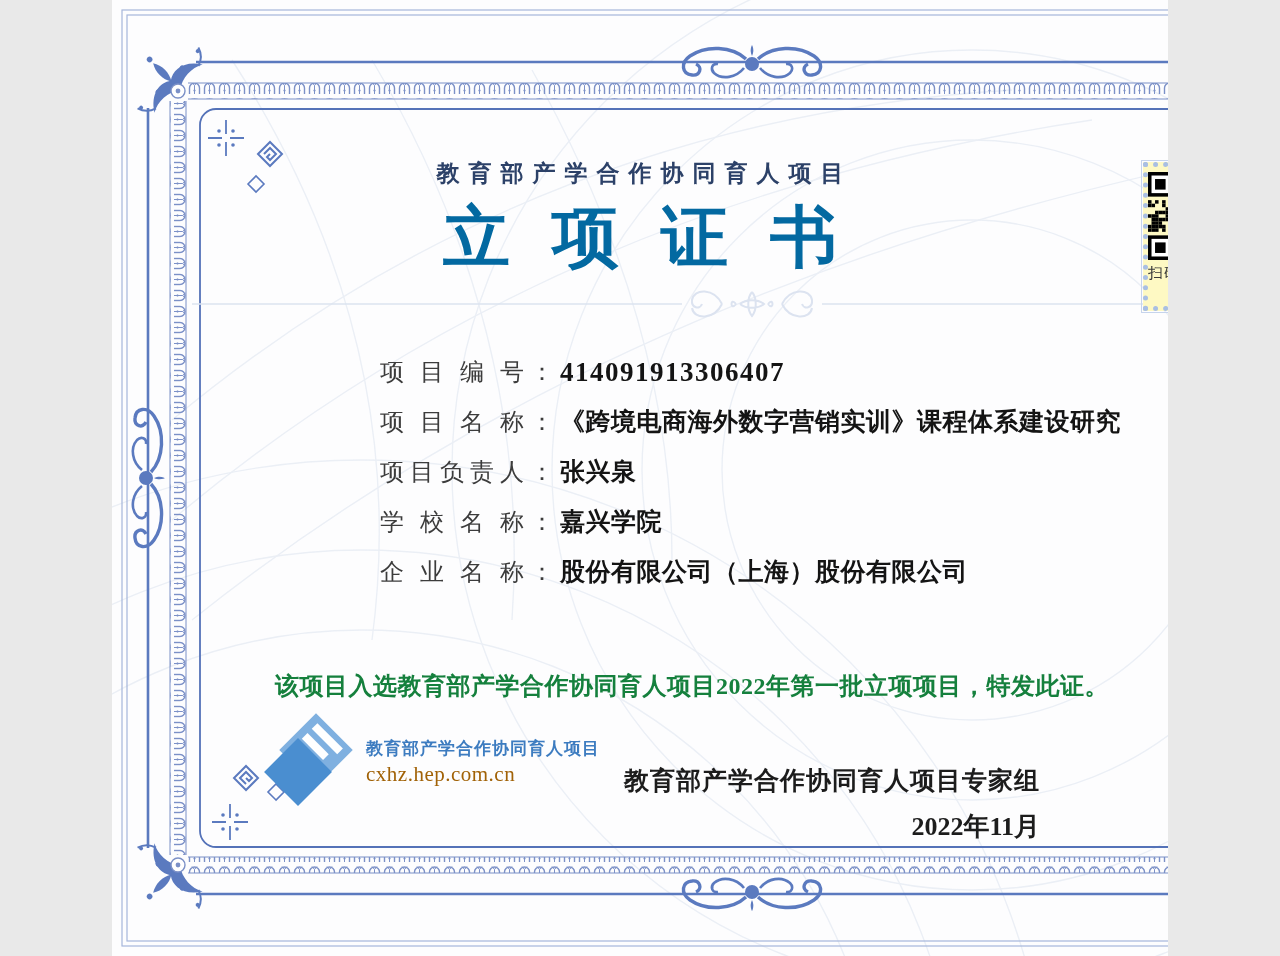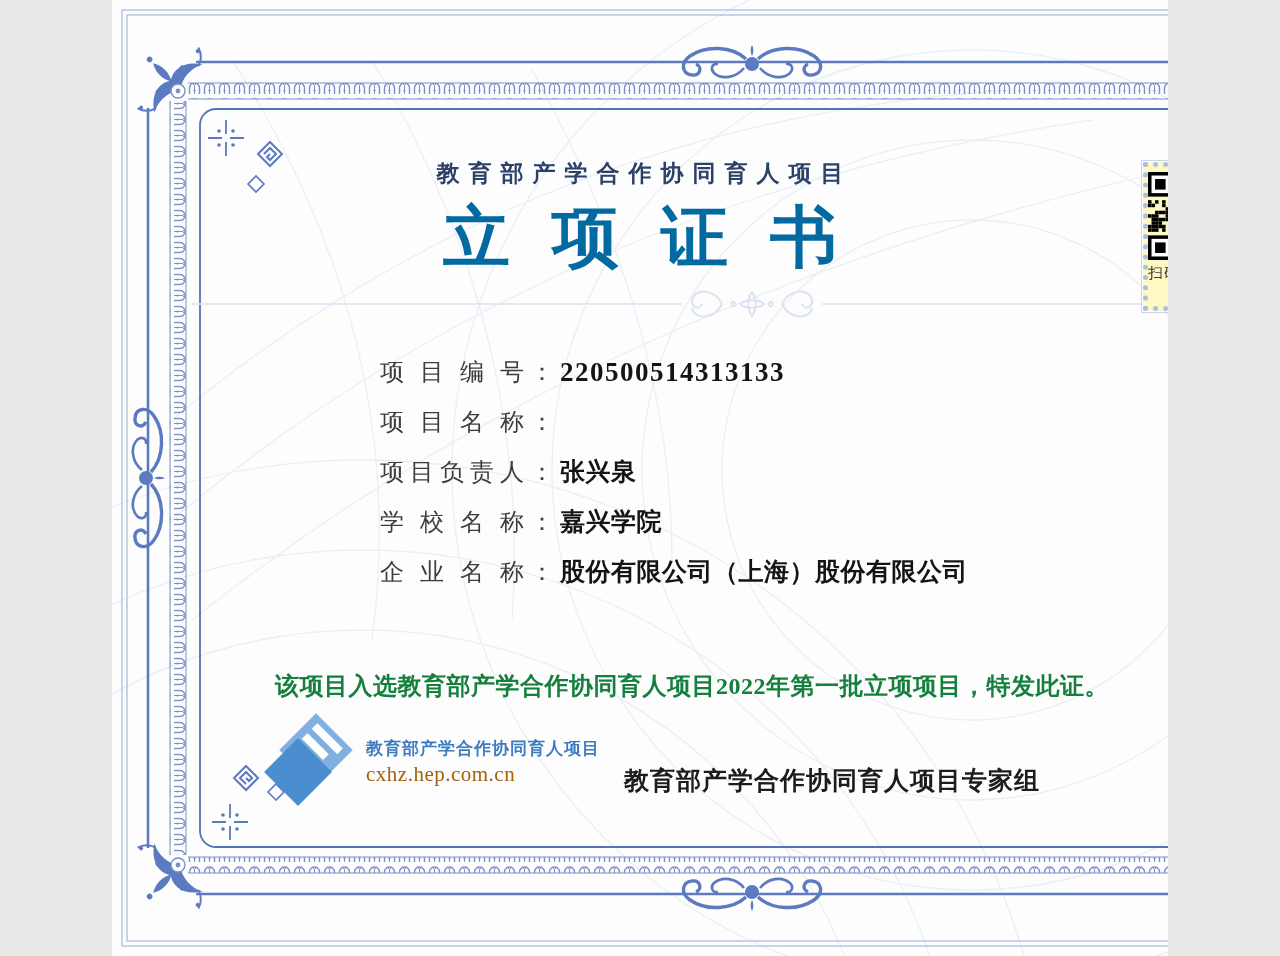--- a/index.html
+++ b/index.html
@@ -399,30 +399,31 @@
 
   <div class="abs fields">
     <div class="frow">
       <span class="flabel jlabel">
           <span>项</span>
           <span>目</span>
           <span>编</span>
           <span>号</span>
         </span>
       <span class="fcolon">：</span>
-      <span class="fvalue num">220500514313133</span>
+      <span class="fvalue num">414091913306407</span>
     </div>
     <div class="frow">
       <span class="flabel jlabel">
           <span>项</span>
           <span>目</span>
           <span>名</span>
           <span>称</span>
         </span>
       <span class="fcolon">：</span>
+      <span class="fvalue">《跨境电商海外数字营销实训》课程体系建设研究</span>
     </div>
     <div class="frow">
       <span class="flabel jlabel">
           <span>项</span>
           <span>目</span>
           <span>负</span>
           <span>责</span>
           <span>人</span>
         </span>
       <span class="fcolon">：</span>
@@ -466,15 +467,16 @@
       </g>
     </svg>
     <div class="logo-texts">
       <div class="logo-line1">教育部产学合作协同育人项目</div>
       <div class="logo-line2">cxhz.hep.com.cn</div>
     </div>
   </div>
 
   <div class="abs issuer-block">
     <div class="issuer-line1">教育部产学合作协同育人项目专家组</div>
+    <div class="issuer-line2">2022年11月</div>
   </div>
 
 </div>
 
 </body></html>

